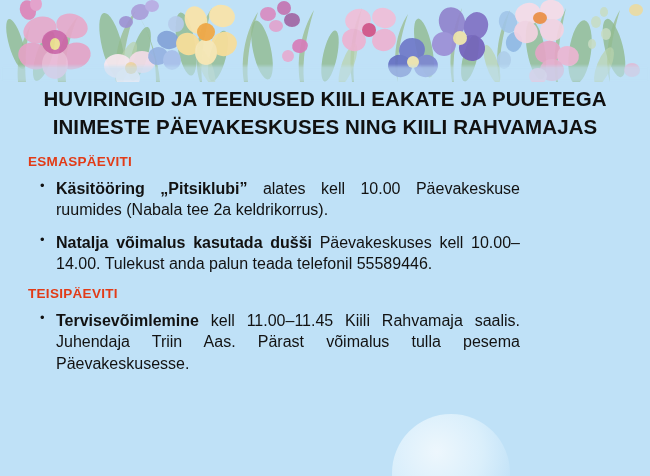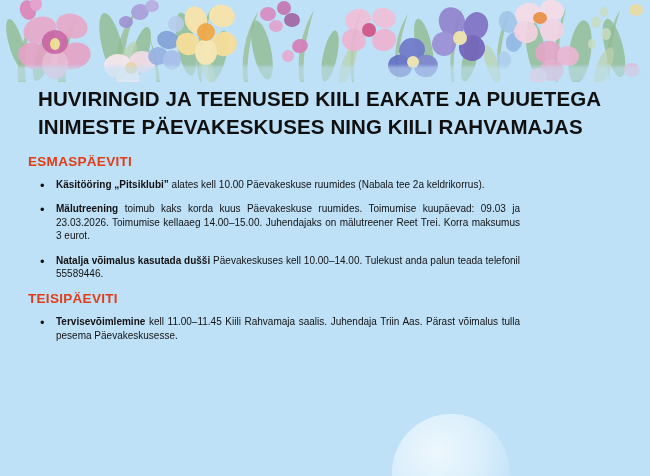--- a/index.html
+++ b/index.html
@@ -41,21 +41,21 @@
                 rgba(191,225,247,0.0) 100%);
     pointer-events: none;
   }
 
   
   #poster-title {
     position: absolute;
     top: 85px;
     left: 38px;
     width: 574px;
-    text-align: left;
+    text-align: center;
     font-size: 20.5px;
     font-weight: bold;
     line-height: 1.38;
     letter-spacing: 0.1px;
     color: #101010;
     margin: 0;
   }
 
   
   #content {
@@ -74,21 +74,21 @@
   .day-header.second { margin-top: 10px; }
 
   ul.items {
     list-style: none;
     margin: 0 0 0 0;
     padding: 0;
   }
   li.item {
     position: relative;
     margin: 0 26px 11px 56px;
-    font-size: 10px;
+    font-size: 16px;
     line-height: 1.34;
     color: #121212;
     text-align: justify;
   }
   li.item::before {
     content: "\2022";
     position: absolute;
     left: -16px;
     top: -1px;
     font-size: 13px;
@@ -271,21 +271,20 @@
 <div id="bubble"></div>
 
 <h1 id="poster-title">HUVIRINGID JA TEENUSED KIILI EAKATE JA PUUETEGA INIMESTE PÄEVAKESKUSES NING KIILI RAHVAMAJAS</h1>
 
 <div id="content">
 
   <div>
     <div class="day-header">ESMASPÄEVITI</div>
     <ul class="items">
       <li class="item"><span class="lead">Käsitööring „Pitsiklubi”</span><span> alates kell 10.00 Päevakeskuse ruumides (Nabala tee 2a keldrikorrus).</span></li>
-      <li class="item"><span class="lead">Mälutreening</span><span> toimub kaks korda kuus Päevakeskuse ruumides. Toimumise kuupäevad: 09.03 ja 23.03.2026. Toimumise kellaaeg 14.00–15.00. Juhendajaks on mälutreener Reet Trei. Korra maksumus 3 eurot.</span></li>
       <li class="item"><span class="lead">Natalja võimalus kasutada dušši</span><span> Päevakeskuses kell 10.00–14.00. Tulekust anda palun teada telefonil 55589446.</span></li>
     </ul>
   </div>
 
   <div>
     <div class="day-header second">TEISIPÄEVITI</div>
     <ul class="items">
       <li class="item"><span class="lead">Tervisevõimlemine</span><span> kell 11.00–11.45 Kiili Rahvamaja saalis. Juhendaja Triin Aas. Pärast võimalus tulla pesema Päevakeskusesse.</span></li>
     </ul>
   </div>

